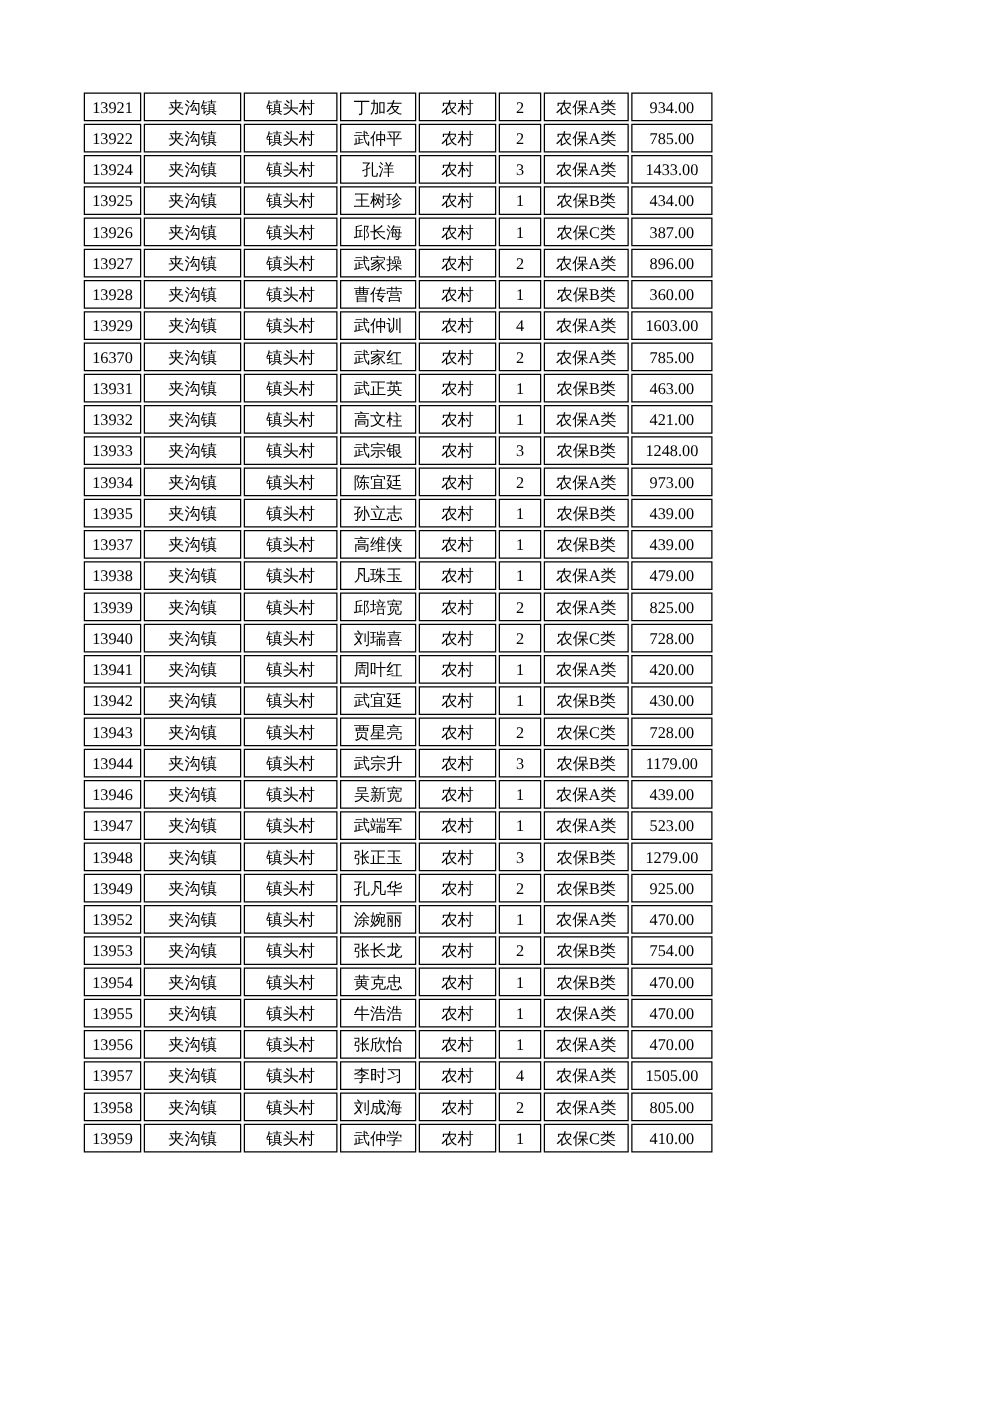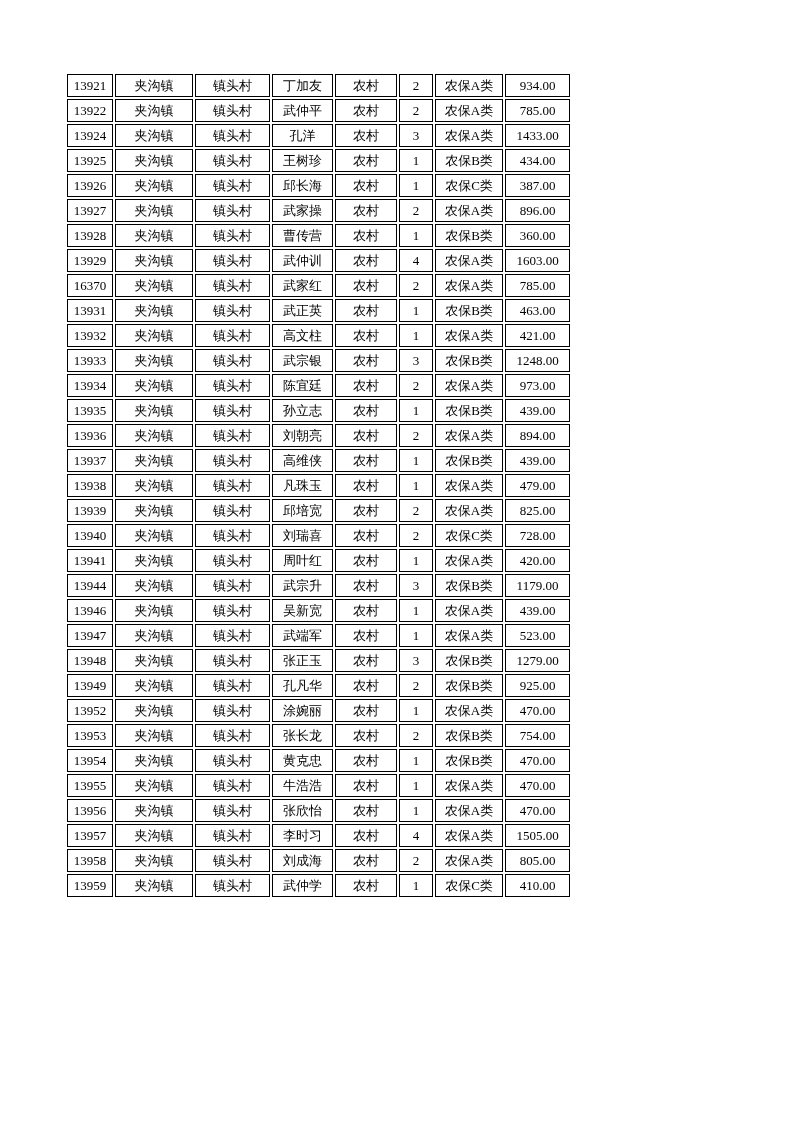--- a/index.html
+++ b/index.html
@@ -195,30 +195,20 @@
           <td>13935</td>
           <td>夹沟镇</td>
           <td>镇头村</td>
           <td>孙立志</td>
           <td>农村</td>
           <td>1</td>
           <td>农保B类</td>
           <td>439.00</td>
         </tr>
         <tr>
-          <td>13936</td>
-          <td>夹沟镇</td>
-          <td>镇头村</td>
-          <td>刘朝亮</td>
-          <td>农村</td>
-          <td>2</td>
-          <td>农保A类</td>
-          <td>894.00</td>
-        </tr>
-        <tr>
           <td>13937</td>
           <td>夹沟镇</td>
           <td>镇头村</td>
           <td>高维侠</td>
           <td>农村</td>
           <td>1</td>
           <td>农保B类</td>
           <td>439.00</td>
         </tr>
         <tr>
@@ -253,20 +243,40 @@
         </tr>
         <tr>
           <td>13941</td>
           <td>夹沟镇</td>
           <td>镇头村</td>
           <td>周叶红</td>
           <td>农村</td>
           <td>1</td>
           <td>农保A类</td>
           <td>420.00</td>
+        </tr>
+        <tr>
+          <td>13942</td>
+          <td>夹沟镇</td>
+          <td>镇头村</td>
+          <td>武宜廷</td>
+          <td>农村</td>
+          <td>1</td>
+          <td>农保B类</td>
+          <td>430.00</td>
+        </tr>
+        <tr>
+          <td>13943</td>
+          <td>夹沟镇</td>
+          <td>镇头村</td>
+          <td>贾星亮</td>
+          <td>农村</td>
+          <td>2</td>
+          <td>农保C类</td>
+          <td>728.00</td>
         </tr>
         <tr>
           <td>13944</td>
           <td>夹沟镇</td>
           <td>镇头村</td>
           <td>武宗升</td>
           <td>农村</td>
           <td>3</td>
           <td>农保B类</td>
           <td>1179.00</td>

